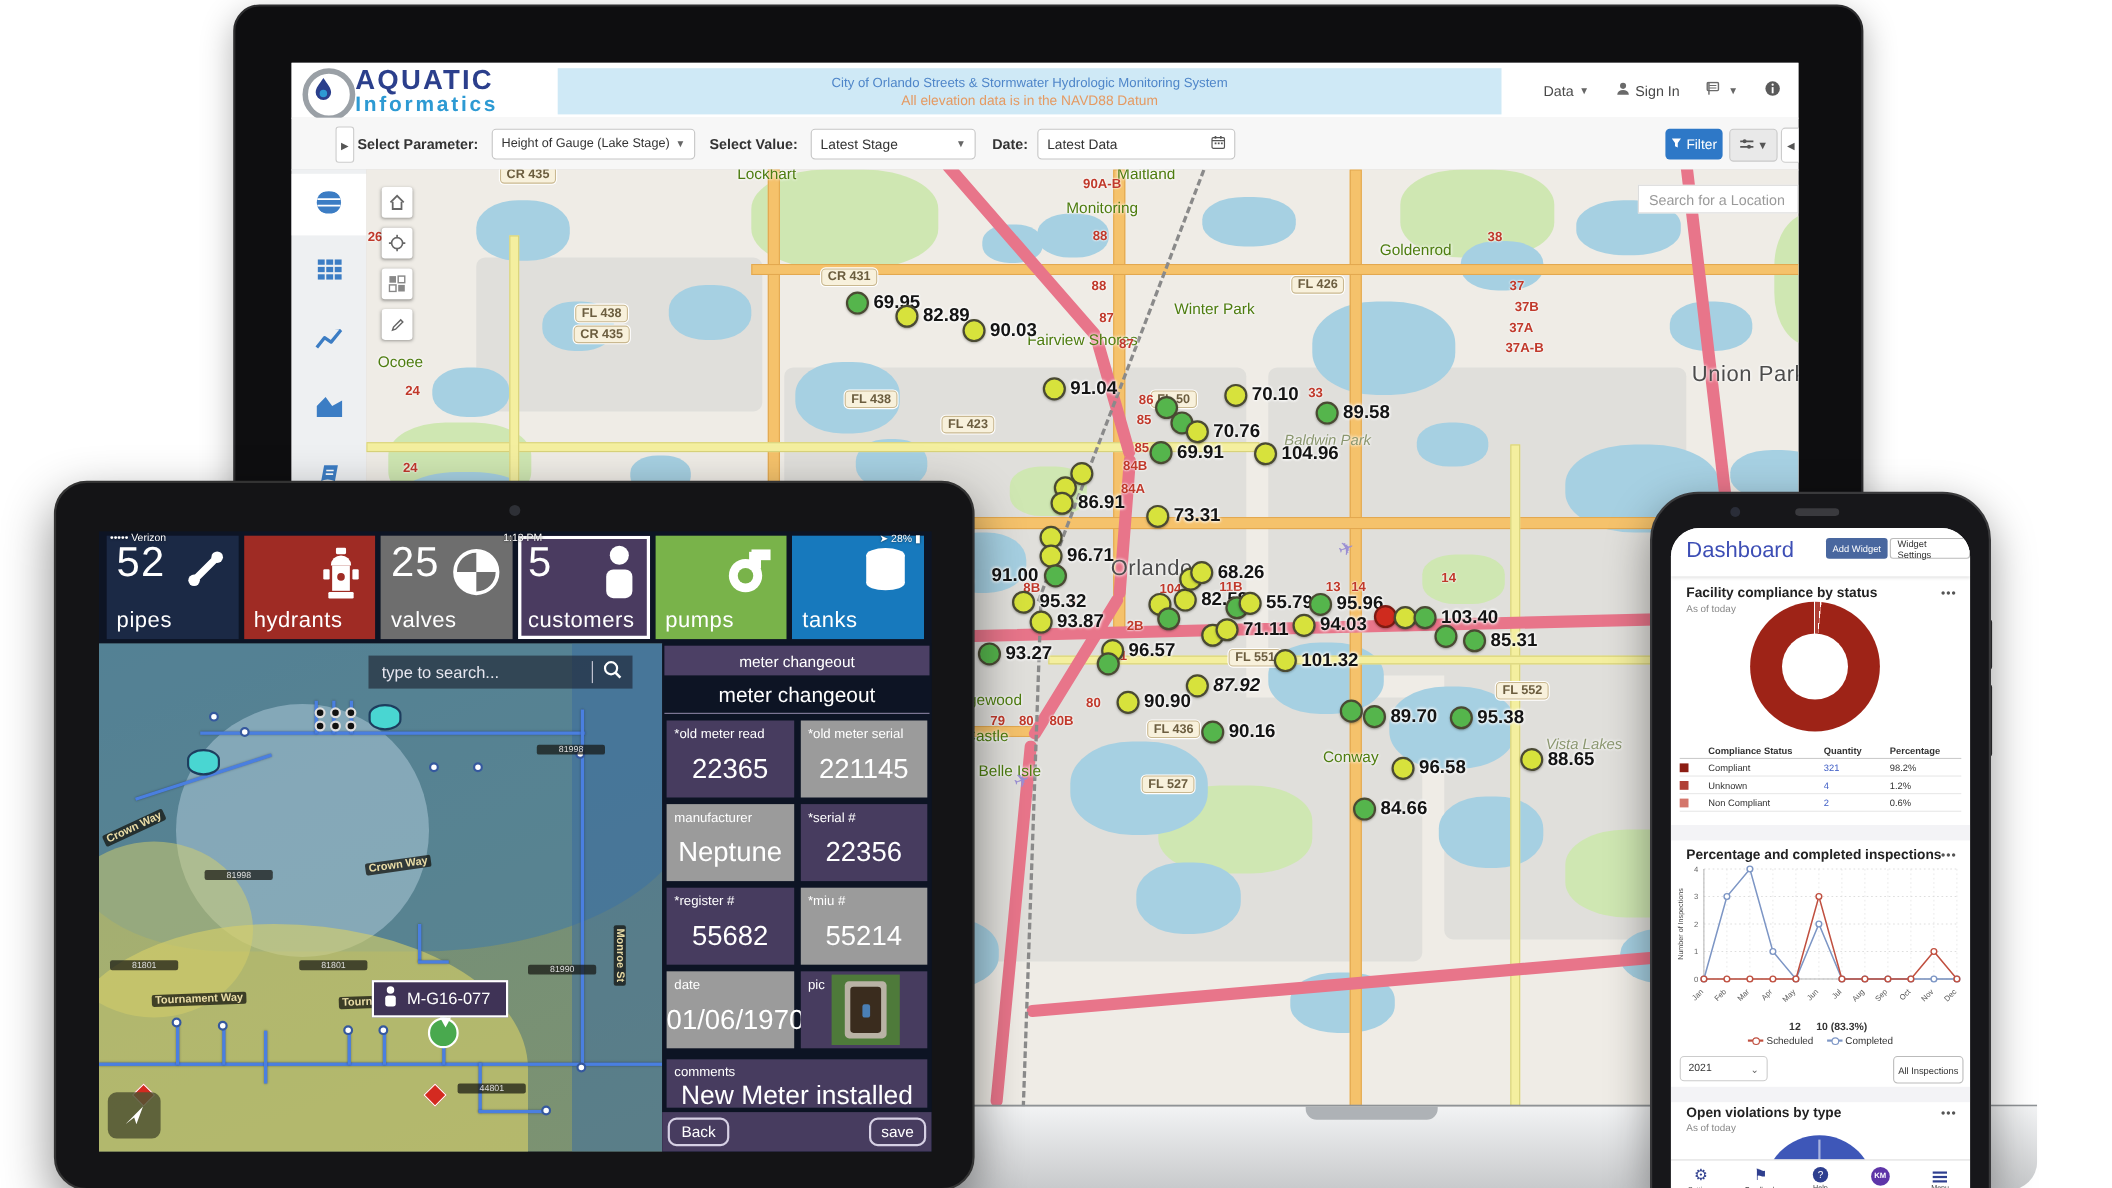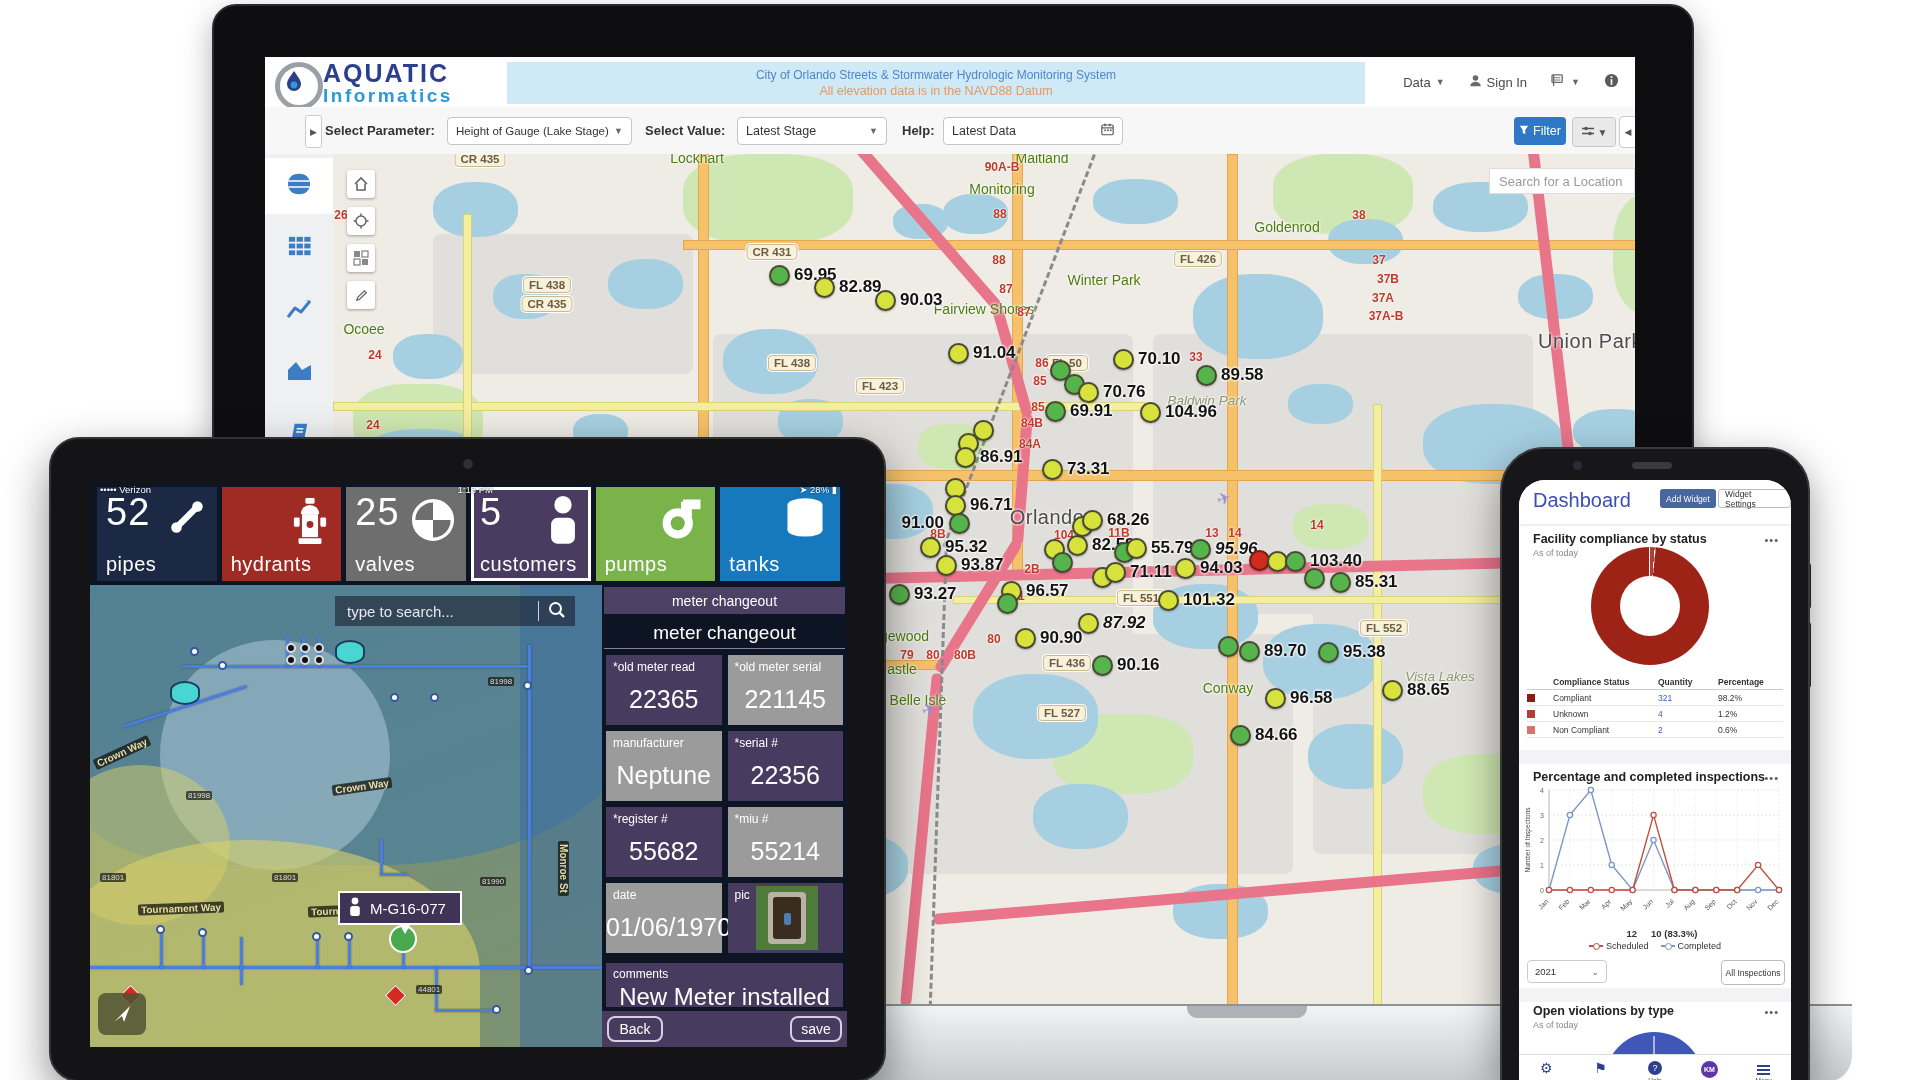--- a/index.html
+++ b/index.html
@@ -90,21 +90,21 @@
   #tmap-tank{left:70px;top:55px;width:230px;height:230px;border-radius:50%;background:rgba(190,215,230,.45);}
   #tmap-yellow{left:-30px;top:255px;width:420px;height:240px;background:rgba(214,208,105,.62);border-radius:45% 55% 0 0;}
   #tmap-yellow2{left:-40px;top:180px;width:180px;height:160px;background:rgba(214,208,105,.5);border-radius:50%;}
   .pl{position:absolute;background:#4a7fe0;box-shadow:0 0 2px rgba(0,0,30,.4);}
   .pnode{position:absolute;width:9px;height:9px;border-radius:50%;background:#fff;border:2px solid #35589e;box-sizing:border-box;}
   .pdot{position:absolute;width:10px;height:10px;border-radius:50%;background:#111;border:2px solid #ddd;box-sizing:border-box;}
   .ptank{position:absolute;width:26px;height:20px;background:#49d6d2;border:2px solid #1d3d5e;border-radius:50%/40%;}
   .rmark{position:absolute;width:13px;height:13px;background:#d42a20;border:1.5px solid #fff;transform:rotate(45deg);}
   .street{position:absolute;font-size:10px;font-weight:bold;color:#e9dca6;background:rgba(20,20,15,.75);
     padding:0 3px;border-radius:2px;white-space:nowrap;}
-  .badge{position:absolute;font-size:8px;color:#ddd;background:rgba(20,20,15,.7);padding:0 2px;border-radius:2px;}
+  .badge{position:absolute;font-size:8px;color:#ddd;background:rgba(20,20,15,.7);padding:0 20px;border-radius:2px;}
   #tsearch{left:245px;top:11px;width:240px;height:30px;background:rgba(22,22,34,.55);display:flex;align-items:center;
     color:#e6e6ef;font-size:15px;font-weight:300;padding-left:12px;box-sizing:border-box;}
   #tsearch .sep{margin-left:auto;width:1px;height:20px;background:#cfcfdd;}
   #callout{left:248px;top:306px;width:124px;height:34px;background:#3f3356;border:2px solid #fff;
     display:flex;align-items:center;gap:8px;color:#fff;font-size:15px;font-weight:300;padding-left:8px;box-sizing:border-box;}
   #gmk{left:299px;top:340px;width:28px;height:28px;border-radius:50%;background:#49a94e;border:2px solid #fff;box-sizing:border-box;}
   #gmk:after{content:"";position:absolute;left:9px;top:-2px;border-left:5px solid transparent;border-right:5px solid transparent;border-top:9px solid #fff;}
   #compass{left:8px;top:408px;width:48px;height:42px;background:rgba(80,84,50,.85);border-radius:8px;
     display:flex;align-items:center;justify-content:center;}
   
@@ -229,21 +229,21 @@
       <div class="abs fl-label" style="left:60px">Select Parameter:</div>
       <div class="abs dd" style="left:182px;width:185px">
         <span style="font-size:11.5px">Height of Gauge (Lake Stage)</span>
           <span class="caret">▼</span>
       </div>
       <div class="abs fl-label" style="left:380px">Select Value:</div>
       <div class="abs dd" style="left:472px;width:150px">
         <span>Latest Stage</span>
           <span class="caret">▼</span>
       </div>
-      <div class="abs fl-label" style="left:637px">Help:</div>
+      <div class="abs fl-label" style="left:637px">Date:</div>
       <div class="abs dd" style="left:678px;width:180px">
         <span>Latest Data</span>
         <span><svg width="13" height="13" viewBox="0 0 16 16">
               <rect x="1" y="2.5" width="14" height="12" rx="1.5" fill="none" stroke="#555" stroke-width="1.4"></rect>
               <path d="M1 6 h14" stroke="#555" stroke-width="1.4"></path>
               <rect x="4" y="0.8" width="1.8" height="3" fill="#555"></rect>
               <rect x="10" y="0.8" width="1.8" height="3" fill="#555"></rect>
               <rect x="4" y="8" width="2" height="2" fill="#555"></rect>
               <rect x="7.5" y="8" width="2" height="2" fill="#555"></rect>
               <rect x="11" y="8" width="2" height="2" fill="#555"></rect>
@@ -498,21 +498,21 @@
           <span class="mk-label" style="top: 366px; left: 774px;">68.26</span>
           <div class="mk mk-g" style="left: 780.5px; top: 387.5px;"></div>
           <div class="mk mk-y" style="left: 792.5px; top: 383.5px;"></div>
           <span class="mk-label" style="top: 394px; left: 818px;">55.79</span>
           <div class="mk mk-y" style="left: 758.5px; top: 412.5px;"></div>
           <div class="mk mk-y" style="left: 771.5px; top: 407.5px;"></div>
           <span class="mk-label" style="top: 418px; left: 797px;">71.11</span>
           <div class="mk mk-y" style="left: 841.5px; top: 403.5px;"></div>
           <span class="mk-label" style="top: 414px; left: 867px;">94.03</span>
           <div class="mk mk-g" style="left: 856.5px; top: 384.5px;"></div>
-          <span class="mk-label" style="top: 395px; left: 882px; font-style: italic;">95.96</span>
+          <span class="mk-label" style="top: 395px; left: 882px;">95.96</span>
           <div class="mk mk-r" style="left: 915.5px; top: 395.5px;"></div>
           <div class="mk mk-y" style="left: 933.5px; top: 396.5px;"></div>
           <div class="mk mk-g" style="left: 951.5px; top: 396.5px;"></div>
           <span class="mk-label" style="top: 407px; left: 977px;">103.40</span>
           <div class="mk mk-g" style="left: 970.5px; top: 413.5px;"></div>
           <div class="mk mk-g" style="left: 996.5px; top: 417.5px;"></div>
           <span class="mk-label" style="top: 428px; left: 1022px;">85.31</span>
           <div class="mk mk-y" style="left: 824.5px; top: 435.5px;"></div>
           <span class="mk-label" style="top: 446px; left: 850px;">101.32</span>
           <div class="mk mk-y" style="left: 744.5px; top: 458.5px;"></div>

